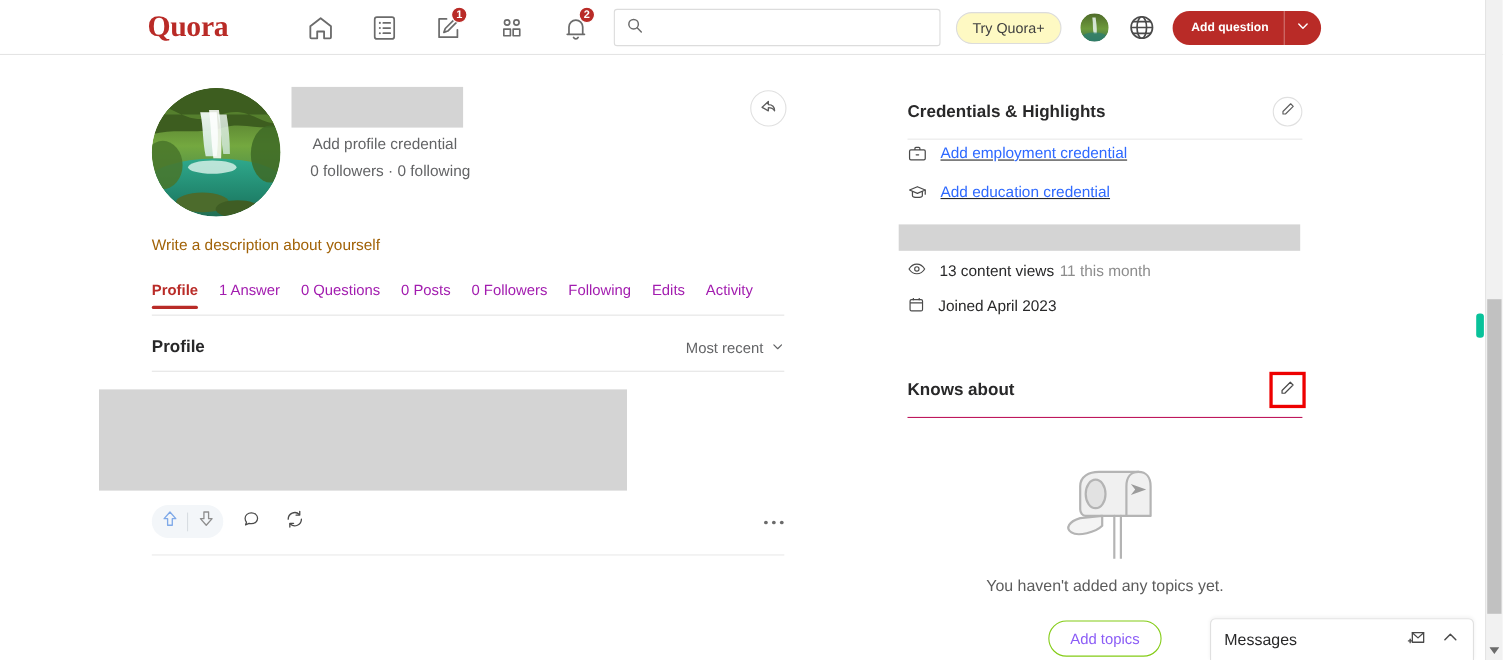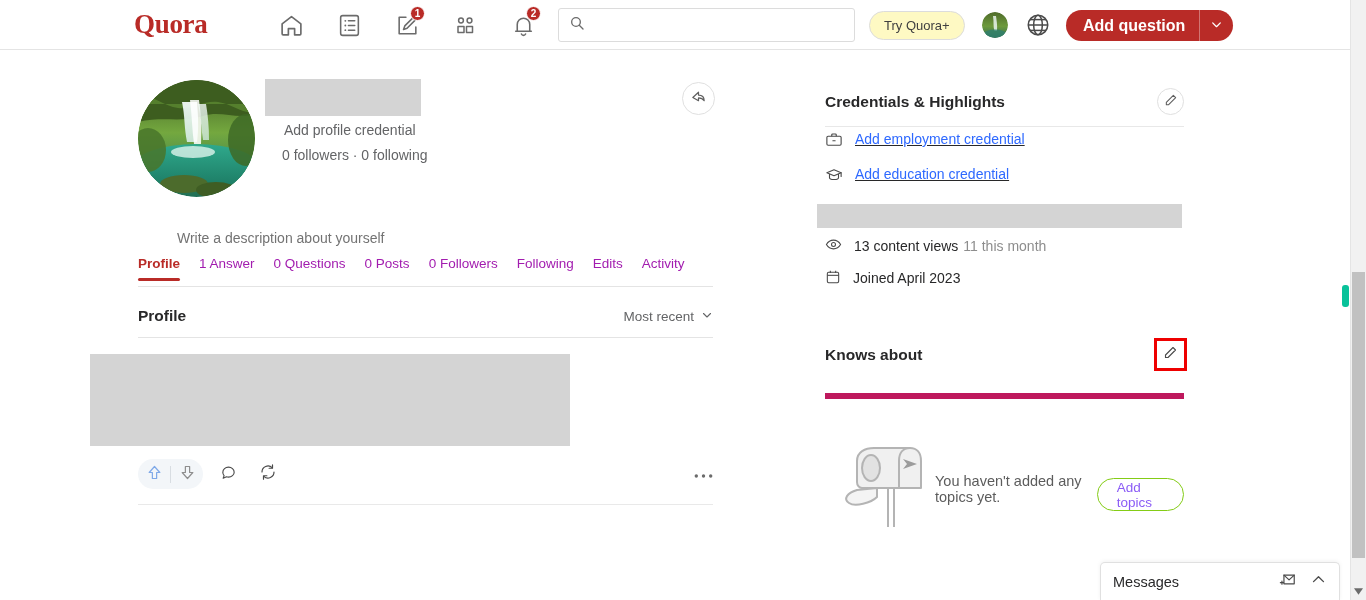--- a/index.html
+++ b/index.html
@@ -69,21 +69,21 @@
     position: absolute; left: 1025px; top: 12px;
     width: 26px; height: 26px; cursor: pointer;
   }
   .add-question {
     position: absolute; left: 1066px; top: 10px;
     height: 31px; display: flex; align-items: center;
     background: #b92b27; border-radius: 16px;
     color: #fff; cursor: pointer; overflow: hidden;
   }
   .add-question .aq-label {
-    padding: 0 14px 0 17px; font-size: 16px; font-weight: bold;
+    padding: 0 14px 0 17px; font-size: 11px; font-weight: bold;
     line-height: 31px;
   }
   .aq-divider { width: 1px; height: 31px; background: rgba(255,255,255,0.35); }
   .aq-caret { width: 33px; height: 31px; display: flex; align-items: center; justify-content: center; }
 
   
   .left-col { position: absolute; left: 138px; top: 62px; width: 575px; }
 
   .profile-top { position: relative; height: 160px; }
   .avatar-lg {
@@ -104,22 +104,22 @@
     font-size: 14px; color: #636466;
   }
   .share-btn {
     position: absolute; left: 544px; top: 20px;
     width: 33px; height: 33px; border-radius: 50%;
     border: 1px solid #e0e0e0; background: #fff;
     display: flex; align-items: center; justify-content: center;
     cursor: pointer;
   }
   .description-line {
-    position: absolute; left: 0; top: 168px;
-    font-size: 14px; color: #737373; margin-left: 39px;
+    position: absolute; left: 0; top: 152px;
+    font-size: 14px; color: #a16207;
   }
 
   
   .tabs {
     position: absolute; left: 0; top: 194px;
     width: 575px; height: 31px;
     display: flex; align-items: flex-start;
     border-bottom: 1px solid #e4e4e4;
   }
   .tab {
@@ -202,25 +202,25 @@
   }
   .stat-row {
     display: flex; align-items: center; gap: 12px;
     height: 28px; margin-top: 4px; font-size: 14px; color: #282829;
   }
   .stat-muted { color: #8d8d8d; }
 
   .knows-head {
     margin-top: 49px;
     display: flex; align-items: center; justify-content: space-between;
-    padding-bottom: 25px; border-bottom: 6px solid #be185d;
+    padding-bottom: 11px; border-bottom: 1px solid #be185d;
   }
 
   .empty-state {
-    margin-top: 36px; display: flex; flex-direction: row;
+    margin-top: 36px; display: flex; flex-direction: column;
     align-items: center;
   }
   .empty-text { margin-top: 12px; font-size: 14.5px; color: #5c5c5c; }
   .add-topics-btn {
     margin-top: 23px; height: 33px; padding: 0 19px;
     border: 1px solid #84cc16; border-radius: 17px;
     color: #8b5cf6; font-size: 13.5px; background: #fff;
     display: flex; align-items: center; justify-content: center;
     cursor: pointer;
   }

